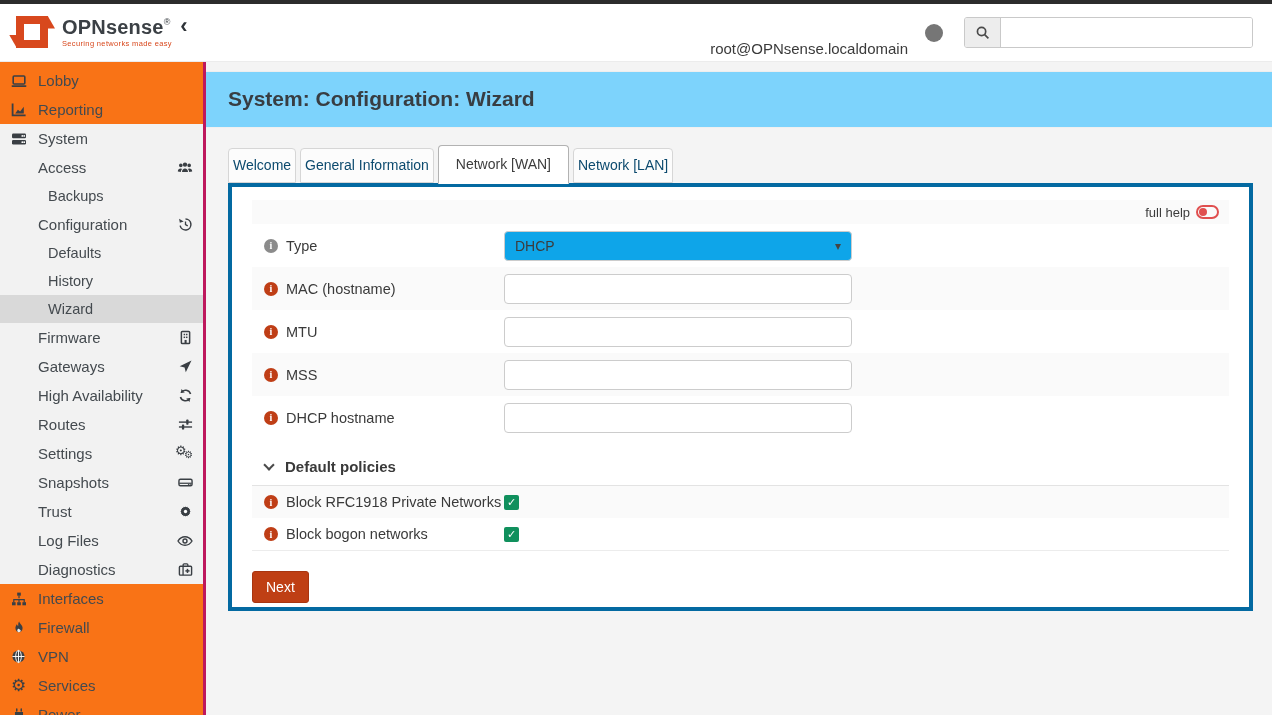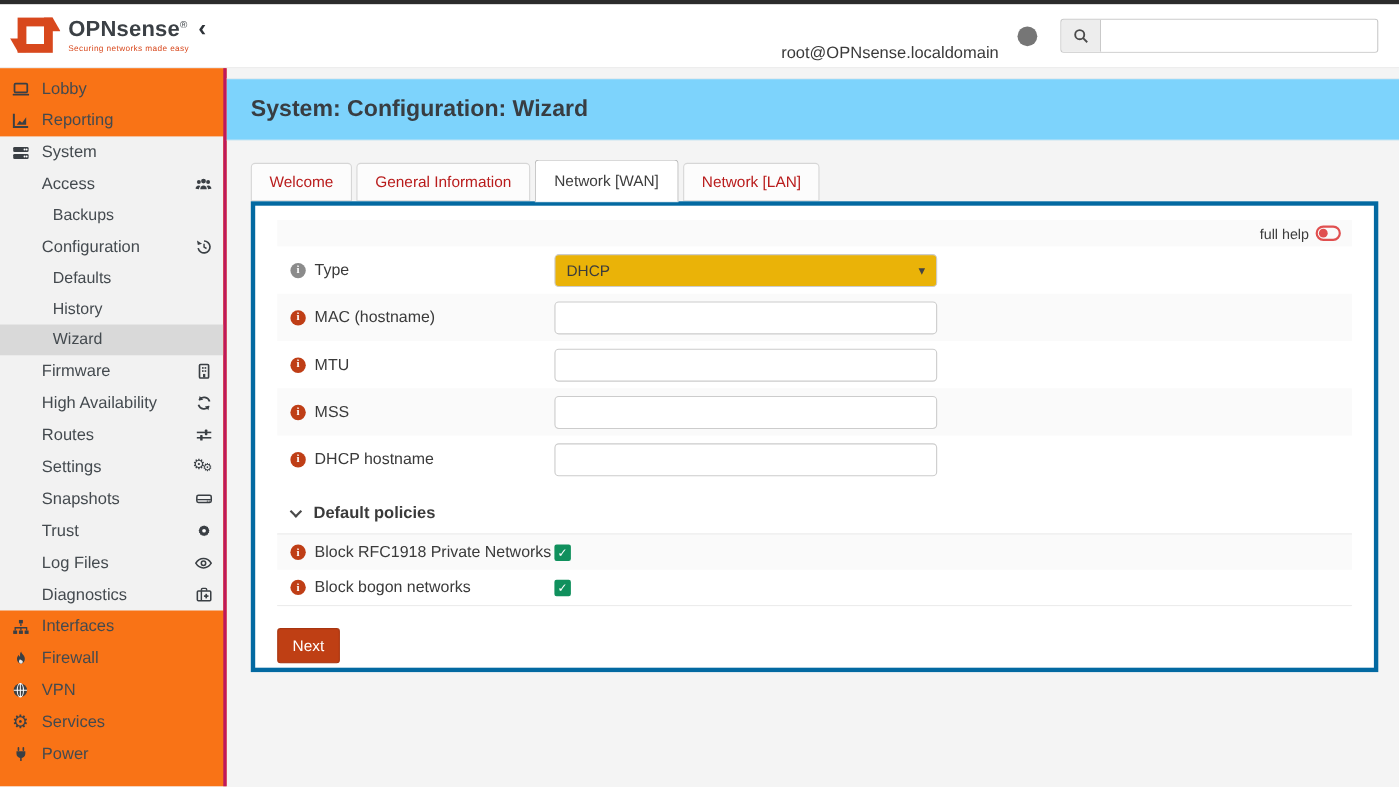--- a/index.html
+++ b/index.html
@@ -36,37 +36,37 @@
   .nav-item.l3 { padding-left:48px; height:28px; font-size:14.5px; }
   .group { background:#f2f2f2; }
   .nav-item.selected { background:#d9d9d9; }
   .glyph { line-height:1; }
 
   .content { flex:1; overflow:hidden; }
   .pagehead { background:#7dd3fc; margin-top:9px; border-top:1px solid #eeeeee; border-bottom:1px solid #f0f0f0; padding:15px 22px 16px; }
   .pagehead h1 { font-size:21px; font-weight:bold; color:#383d42; }
 
   .tabs { display:flex; gap:4px; align-items:flex-end; margin:17px 19px 0 22px; }
-  .tab { border:1px solid #d6d6d6; background:#fcfcfc; color:#b91c1c; padding:8px 16px 9px; font-size:14px; border-radius:4px 4px 0 0; cursor:pointer; position:relative; }
+  .tab { border:1px solid #d6d6d6; background:#fcfcfc; color:#0c4a6e; padding:8px 4px 9px; font-size:14px; border-radius:4px 4px 0 0; cursor:pointer; position:relative; }
   .tab.active { background:#fff; color:#3d3d3d; border-color:#b2b2b2; border-bottom-color:#fff; padding:10px 17px 11px; margin-bottom:-1px; z-index:2; }
 
   .panel { background:#fff; border:4px solid #0369a1; margin:0 19px 0 22px; height:428px; position:relative; z-index:1; }
   .fullhelp { margin:13px 20px 0; background:#fafafa; height:24px; display:flex; align-items:center; justify-content:flex-end; padding:0 10px; font-size:13px; color:#3c3c3c; }
   .toggle { position:relative; width:23px; height:14px; border:2px solid #e04f4f; border-radius:8px; margin-left:6px; cursor:pointer; }
   .toggle .knob { position:absolute; left:1px; top:1px; width:8px; height:8px; border-radius:50%; background:#e04f4f; }
 
   .frow { margin:0 20px; padding:6px 12px; min-height:43px; display:flex; align-items:center; }
   .stripe { background:#fafafa; }
   .flabel { width:240px; flex:0 0 240px; display:flex; align-items:center; font-size:14px; color:#3a3a3a; font-weight:bold; }
   .flabel .ltext { font-weight:normal; font-size:14.5px; }
   .info { width:14px; height:14px; flex:0 0 14px; border-radius:50%; color:#fff; display:inline-flex; align-items:center; justify-content:center; font-size:10px; font-weight:bold; font-family:"Liberation Serif", serif; margin-right:8px; }
   .info.gray { background:#8b8b8b; }
   .info.red { background:#bf3e16; }
   .control input { width:348px; height:30px; border:1px solid #cccccc; border-radius:4px; padding:0 8px; font-size:14px; font-family:inherit; outline:none; }
-  .select { width:348px; height:30px; border:1px solid #cccccc; border-radius:4px; background:#eab308; display:flex; align-items:center; justify-content:space-between; padding:0 10px; font-size:14px; color:#3c3c3c; cursor:pointer; }
+  .select { width:348px; height:30px; border:1px solid #cccccc; border-radius:4px; background:#0ea5e9; display:flex; align-items:center; justify-content:space-between; padding:0 10px; font-size:14px; color:#3c3c3c; cursor:pointer; }
   .select .caret { font-size:12px; color:#444; }
 
   .sectionhead { margin:10px 20px 0; padding:9px 12px 10px; border-bottom:1px solid #e3e3e3; display:flex; align-items:center; font-size:15px; font-weight:bold; color:#3a3a3a; }
   .chev { width:8px; height:8px; border-right:2px solid #4a4a4a; border-bottom:2px solid #4a4a4a; transform:rotate(45deg); margin:-4px 12px 0 1px; }
   .policies { margin:0 20px; border-bottom:1px solid #ececec; }
   .policy { padding:0 12px; height:32px; display:flex; align-items:center; }
   .policy .flabel { width:240px; flex:0 0 240px; }
   .checkbox { width:15px; height:15px; border-radius:2px; background:#10905d; color:#fff; display:flex; align-items:center; justify-content:center; font-size:11px; cursor:pointer; }
   .btnrow { margin:20px 20px; }
   .btn-primary { background:#bf3f14; border:1px solid #a83510; color:#fff; font-size:14px; font-family:inherit; padding:7px 13px; border-radius:3px; cursor:pointer; }
@@ -186,20 +186,28 @@
               <rect x="3.6" y="1.5" width="8.8" height="13" rx="1" fill="none" stroke="currentColor" stroke-width="1.6"></rect>
               <rect x="6" y="4" width="1.6" height="1.6" fill="currentColor"></rect>
               <rect x="8.5" y="4" width="1.6" height="1.6" fill="currentColor"></rect>
               <rect x="6" y="7" width="1.6" height="1.6" fill="currentColor"></rect>
               <rect x="8.5" y="7" width="1.6" height="1.6" fill="currentColor"></rect>
               <rect x="7" y="10.6" width="2.2" height="3.4" fill="currentColor"></rect>
             </svg>
           </span>
       </div>
       <div class="nav-item l2">
+        <span>Gateways</span>
+        <span class="ricon">
+            <svg class="ic" viewBox="0 0 16 16" width="15" height="15">
+              <path d="M14.4 1.6L1.8 7.7l5.2 1.3 1.3 5.2z" fill="currentColor"></path>
+            </svg>
+          </span>
+      </div>
+      <div class="nav-item l2">
         <span>High Availability</span>
         <span class="ricon">
             <svg class="ic" viewBox="0 0 16 16" width="15" height="15">
               <path d="M13.4 6.4A5.7 5.7 0 0 0 3.2 4.9" fill="none" stroke="currentColor" stroke-width="1.7"></path>
               <path d="M3.7 1.1L3 5.4l4.2-.6z" fill="currentColor"></path>
               <path d="M2.6 9.6a5.7 5.7 0 0 0 10.2 1.5" fill="none" stroke="currentColor" stroke-width="1.7"></path>
               <path d="M12.3 14.9l.7-4.3-4.2.6z" fill="currentColor"></path>
             </svg>
           </span>
       </div>

